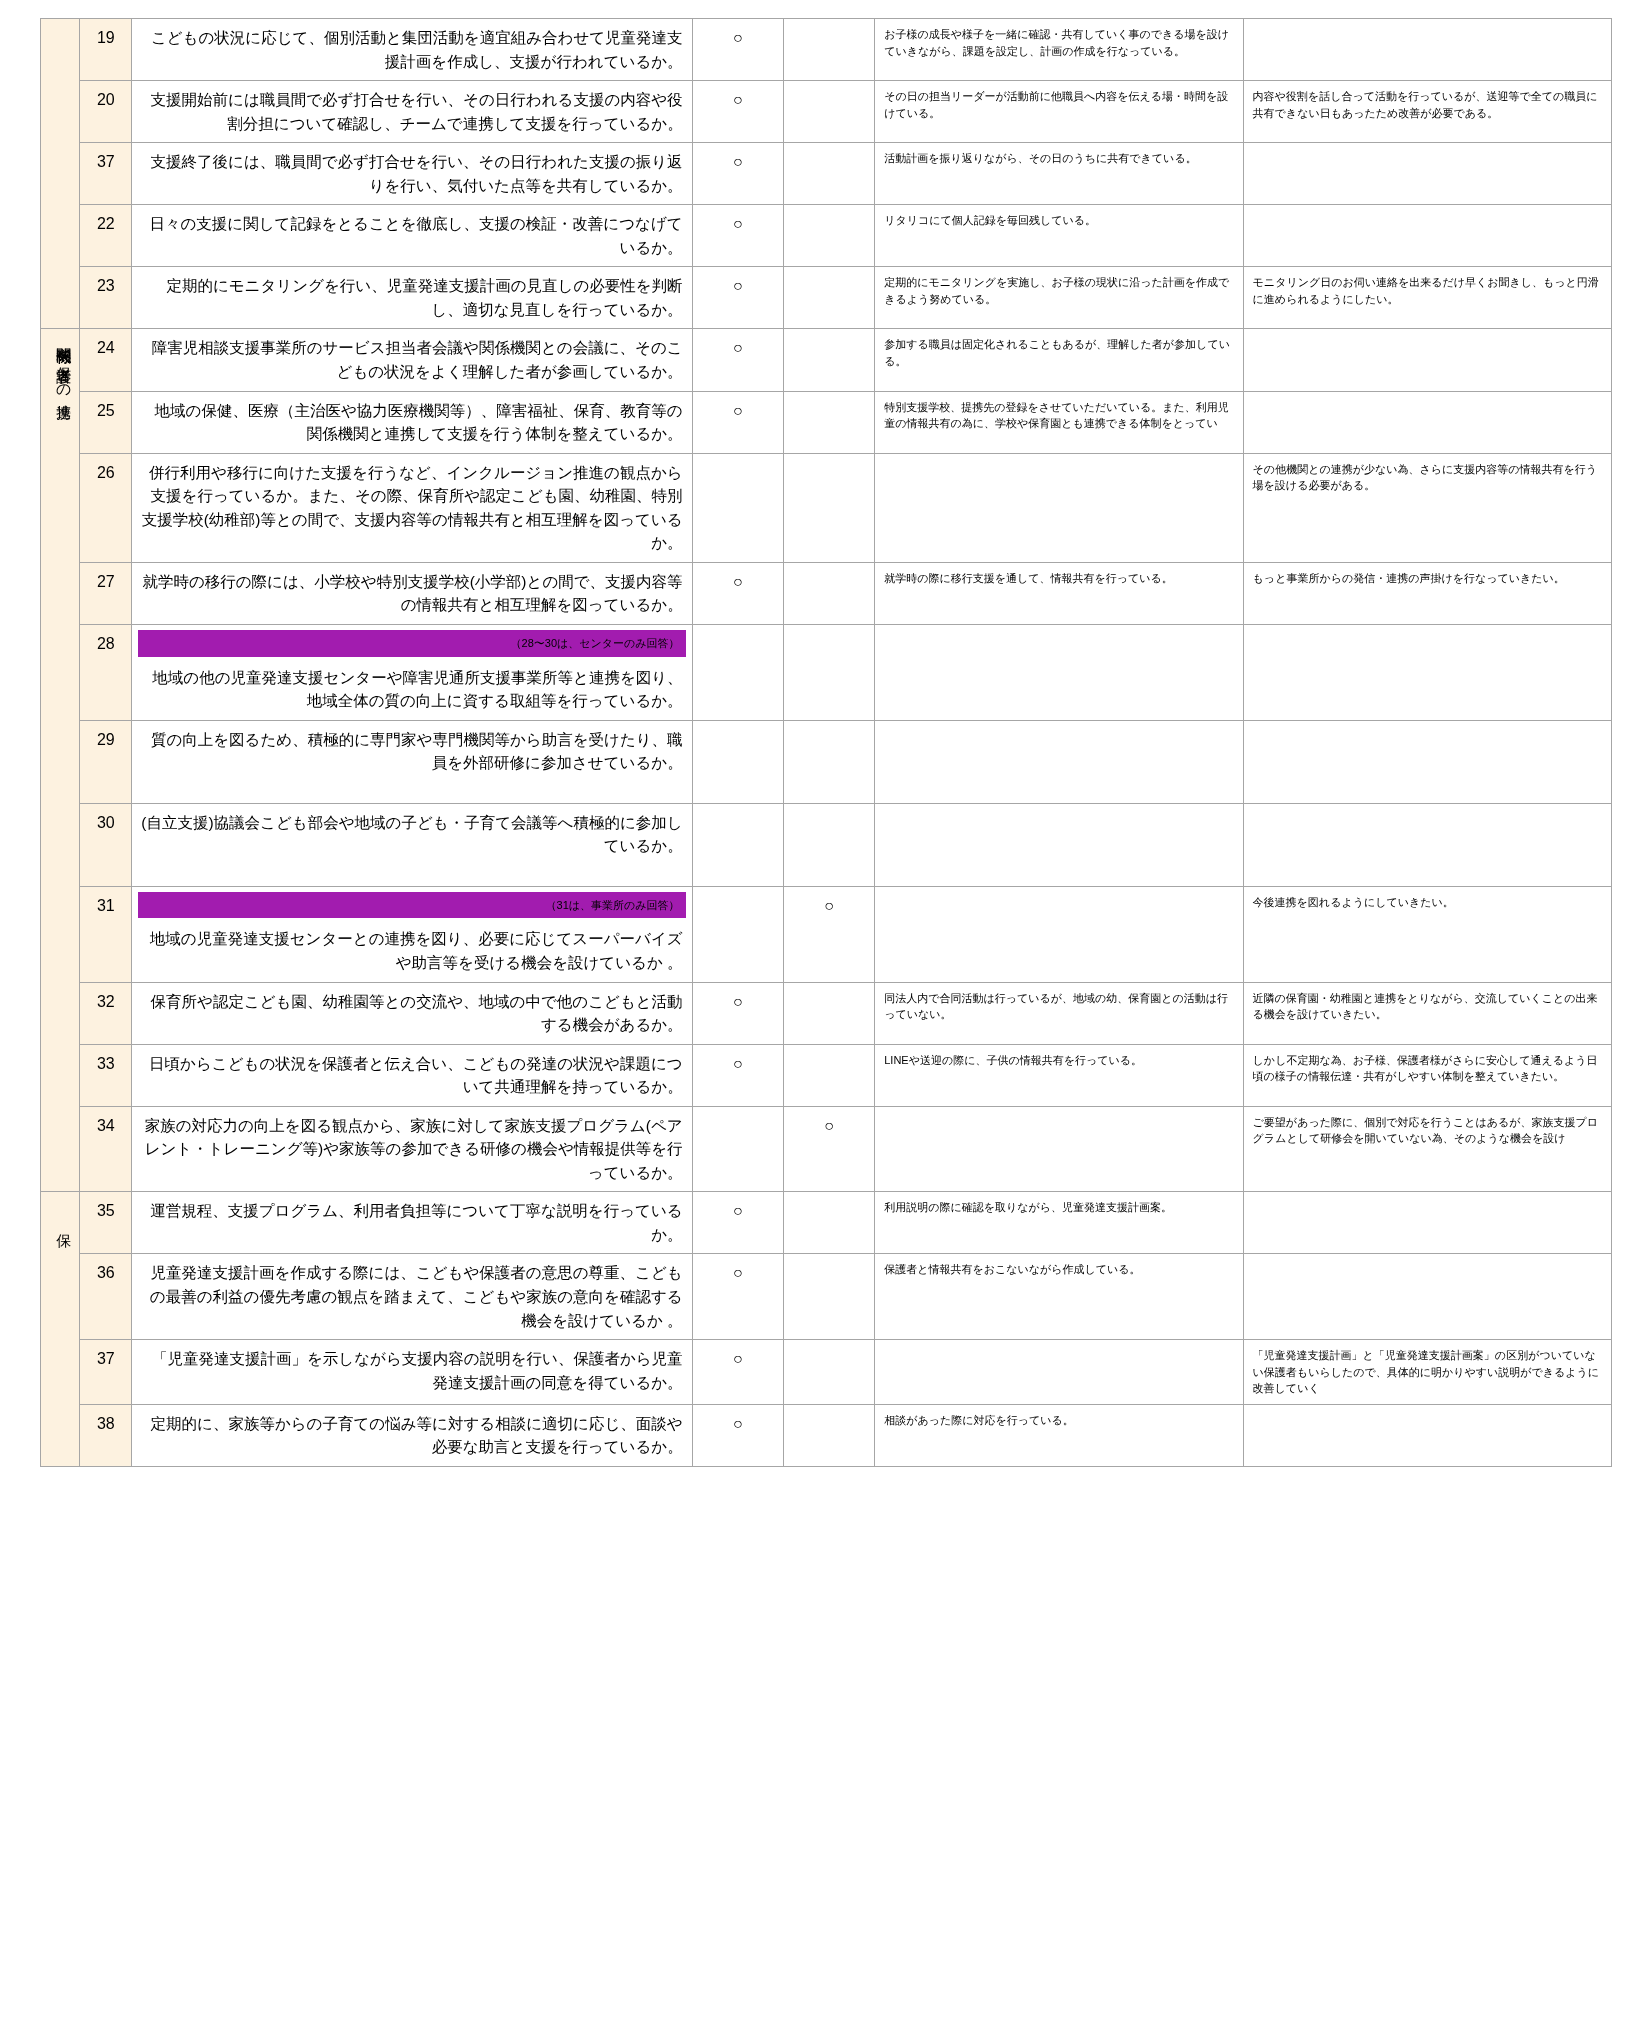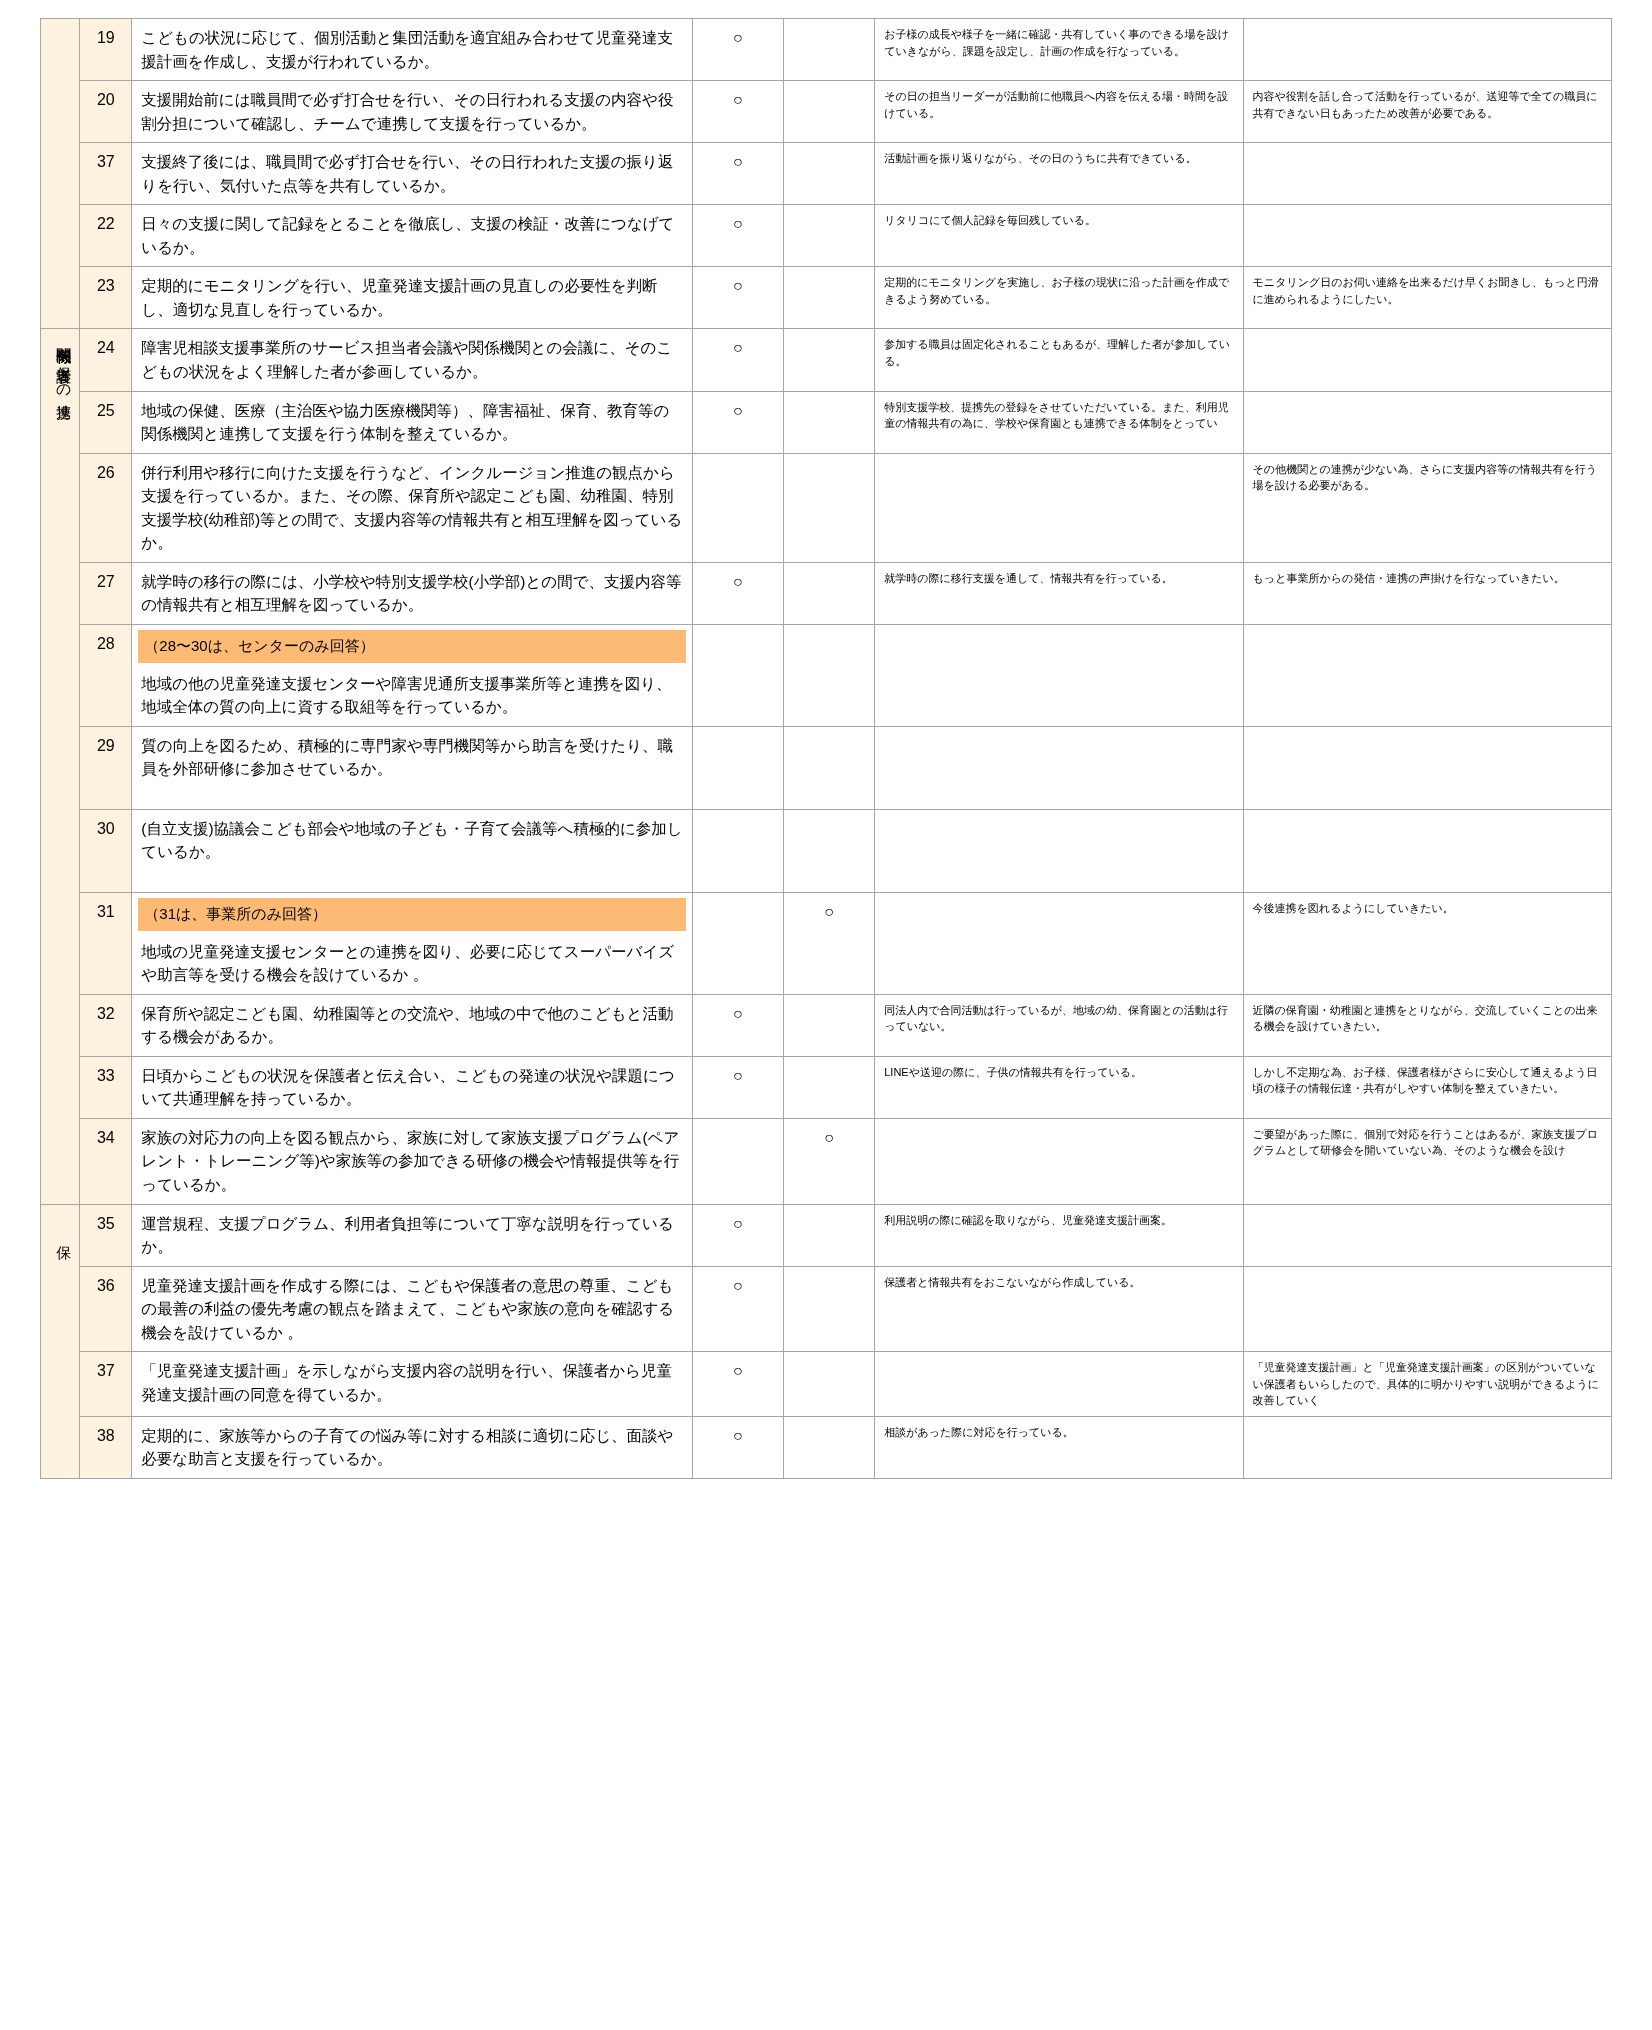--- a/index.html
+++ b/index.html
@@ -58,38 +58,38 @@
     white-space: pre-line;
   }
   td.no {
     background: #fdf2e0;
     text-align: center;
     vertical-align: middle;
     font-size: 16px;
     padding: 4px 2px;
   }
   td.item {
-    text-align: left;
+    text-align: right;
   }
   td.mark {
     text-align: center;
     vertical-align: middle;
     font-size: 16px;
   }
   td.state, td.improve {
     font-size: 11px;
     line-height: 1.5;
     padding: 5px 8px 6px 8px;
   }
   .note {
     display: block;
-    background: #fdba74;
+    background: #a21caf;
     padding: 5px 6px 5px 6px;
     margin: -2px -3px 9px -3px;
-    font-size: 15px;
+    font-size: 11px;
   }
   .itemtext { display: block; }
   .clip { overflow: hidden; }
 </style>
 </head>
 <body>
 
 <div class="page">
   <table class="sheet">
     <colgroup>

